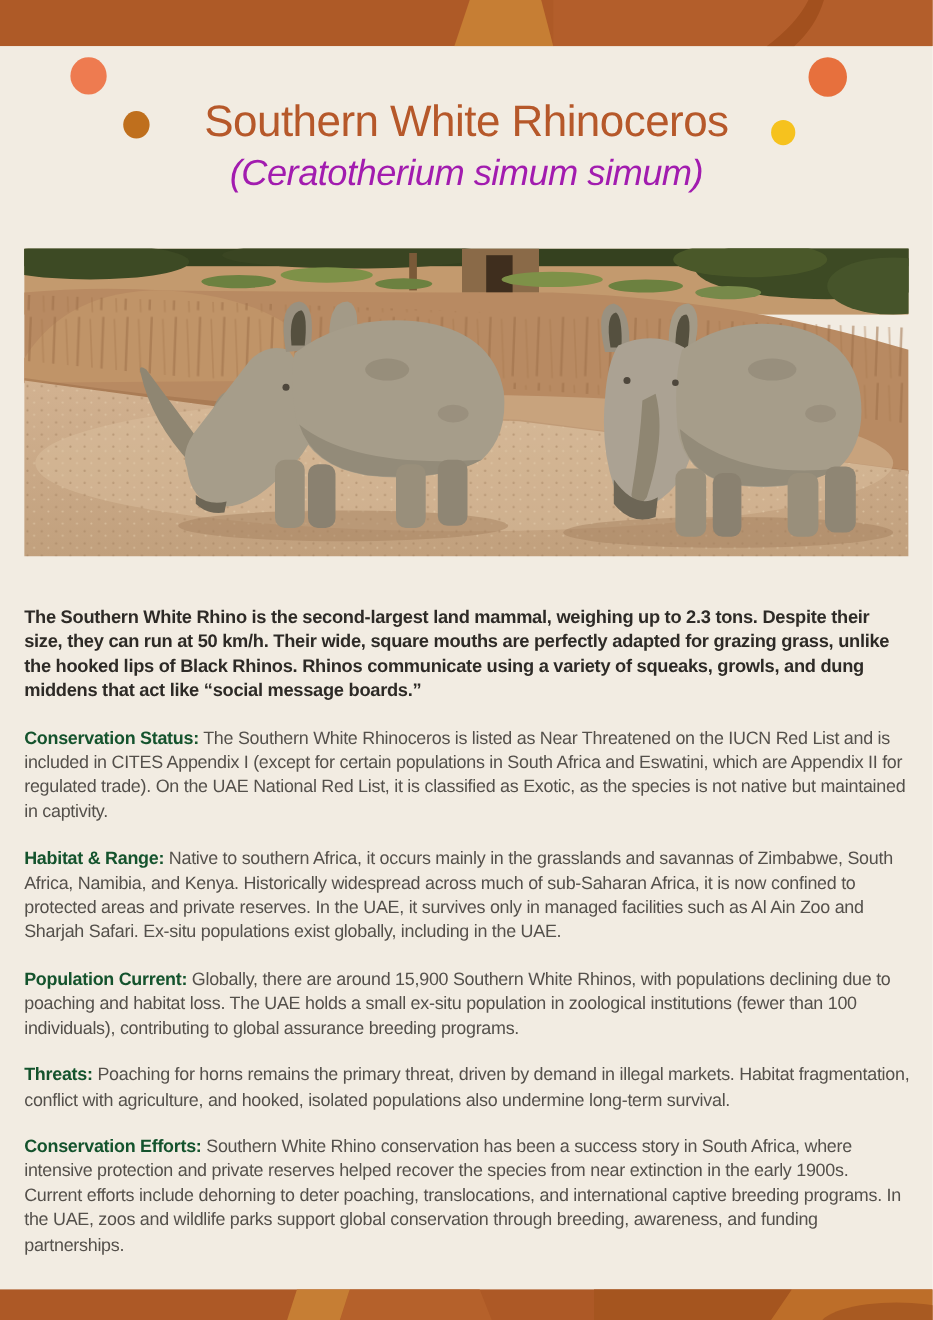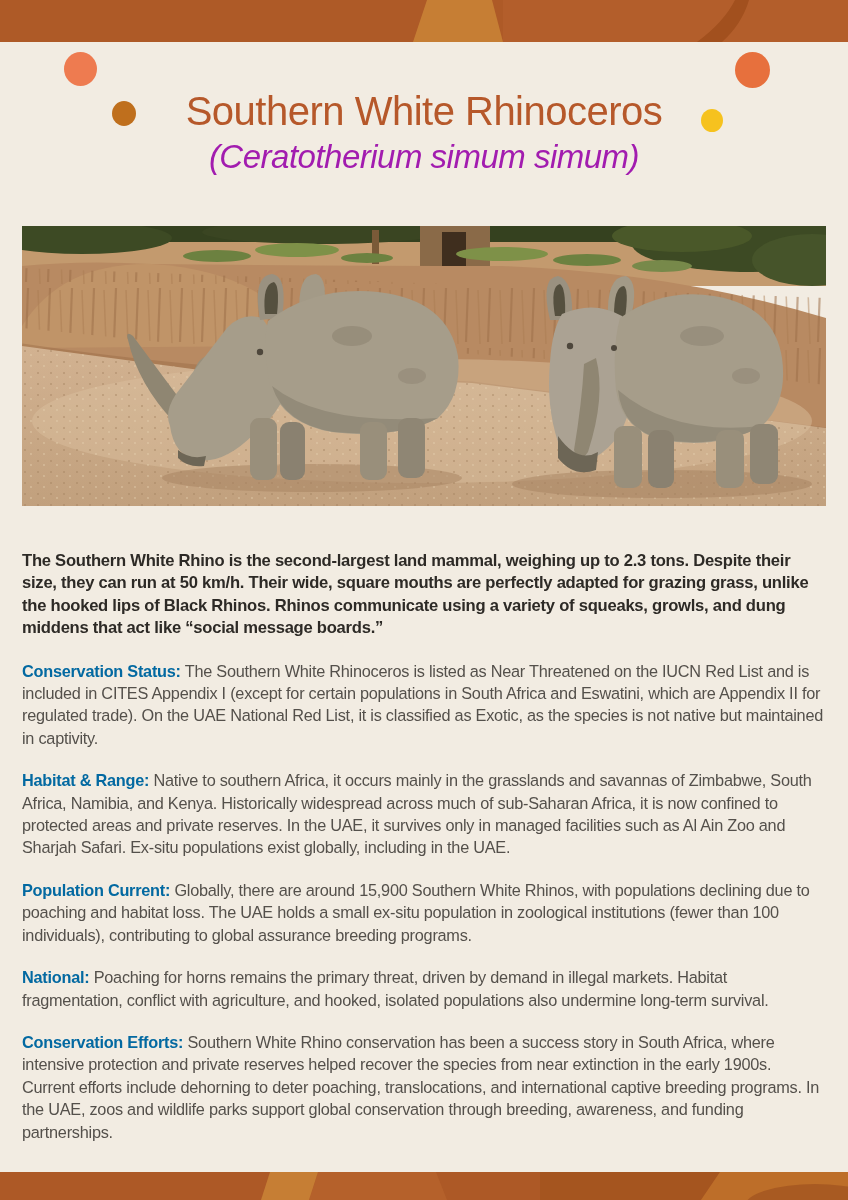--- a/index.html
+++ b/index.html
@@ -24,21 +24,21 @@
   .dot-brown-left{left:112px;top:101px;width:24px;height:25px;background:#bf6f1d;}
   .dot-orange-right{left:735px;top:52px;width:35px;height:36px;background:#e7703d;}
   .dot-yellow-right{left:701px;top:109px;width:22px;height:23px;background:#f6c21e;}
   .photo{position:absolute;left:22px;top:226px;display:block;}
   main{position:absolute;left:22px;top:530px;width:806px;margin-top:20px;}
   main p{
     margin:0 0 20px 0;font-size:16.3px;line-height:22.4px;
     letter-spacing:-0.25px;color:#54504b;
   }
   p.intro{font-weight:bold;color:#2d2a26;font-size:16.6px;}
-  main p strong{color:#0369a1;}
+  main p strong{color:#14532d;}
 </style>
 </head>
 <body>
 
 <div class="page">
 
   <svg class="top-bar" width="848" height="42" viewBox="0 0 848 42">
     <rect x="0" y="0" width="848" height="42" fill="#ae5a27"></rect>
     <rect x="503" y="0" width="345" height="42" fill="#b35e2b"></rect>
     <polygon points="427,0 492,0 503,42 413,42" fill="#c67e34"></polygon>
@@ -140,21 +140,21 @@
       <ellipse cx="680" cy="110" rx="22" ry="10" fill="#8d8472" opacity="0.55"></ellipse>
       <ellipse cx="724" cy="150" rx="14" ry="8" fill="#8d8472" opacity="0.5"></ellipse>
     </g>
   </svg>
 
   <main>
     <p class="intro">The Southern White Rhino is the second-largest land mammal, weighing up to 2.3 tons. Despite their size, they can run at 50 km/h. Their wide, square mouths are perfectly adapted for grazing grass, unlike the hooked lips of Black Rhinos. Rhinos communicate using a variety of squeaks, growls, and dung middens that act like “social message boards.”</p>
     <p class="section"><strong>Conservation Status:</strong><span> The Southern White Rhinoceros is listed as Near Threatened on the IUCN Red List and is included in CITES Appendix I (except for certain populations in South Africa and Eswatini, which are Appendix II for regulated trade). On the UAE National Red List, it is classified as Exotic, as the species is not native but maintained in captivity.</span></p>
     <p class="section"><strong>Habitat &amp; Range:</strong><span> Native to southern Africa, it occurs mainly in the grasslands and savannas of Zimbabwe, South Africa, Namibia, and Kenya. Historically widespread across much of sub-Saharan Africa, it is now confined to protected areas and private reserves. In the UAE, it survives only in managed facilities such as Al Ain Zoo and Sharjah Safari. Ex-situ populations exist globally, including in the UAE.</span></p>
     <p class="section"><strong>Population Current:</strong><span> Globally, there are around 15,900 Southern White Rhinos, with populations declining due to poaching and habitat loss. The UAE holds a small ex-situ population in zoological institutions (fewer than 100 individuals), contributing to global assurance breeding programs.</span></p>
-    <p class="section"><strong>National:</strong><span> Poaching for horns remains the primary threat, driven by demand in illegal markets. Habitat fragmentation, conflict with agriculture, and hooked, isolated populations also undermine long-term survival.</span></p>
+    <p class="section"><strong>Threats:</strong><span> Poaching for horns remains the primary threat, driven by demand in illegal markets. Habitat fragmentation, conflict with agriculture, and hooked, isolated populations also undermine long-term survival.</span></p>
     <p class="section"><strong>Conservation Efforts:</strong><span> Southern White Rhino conservation has been a success story in South Africa, where intensive protection and private reserves helped recover the species from near extinction in the early 1900s. Current efforts include dehorning to deter poaching, translocations, and international captive breeding programs. In the UAE, zoos and wildlife parks support global conservation through breeding, awareness, and funding partnerships.</span></p>
   </main>
 
   <svg class="bottom-bar" width="848" height="28" viewBox="0 0 848 28">
     <rect x="0" y="0" width="848" height="28" fill="#ad5926"></rect>
     <polygon points="540,0 720,0 701,28 540,28" fill="#a5551f"></polygon>
     <polygon points="720,0 848,0 848,28 701,28" fill="#bd6e29"></polygon>
     <ellipse cx="815" cy="34" rx="70" ry="22" fill="#a85a22"></ellipse>
     <polygon points="318,0 436,0 447,28 309,28" fill="#b5612b"></polygon>
     <polygon points="270,0 318,0 309,28 261,28" fill="#c67e34"></polygon>

